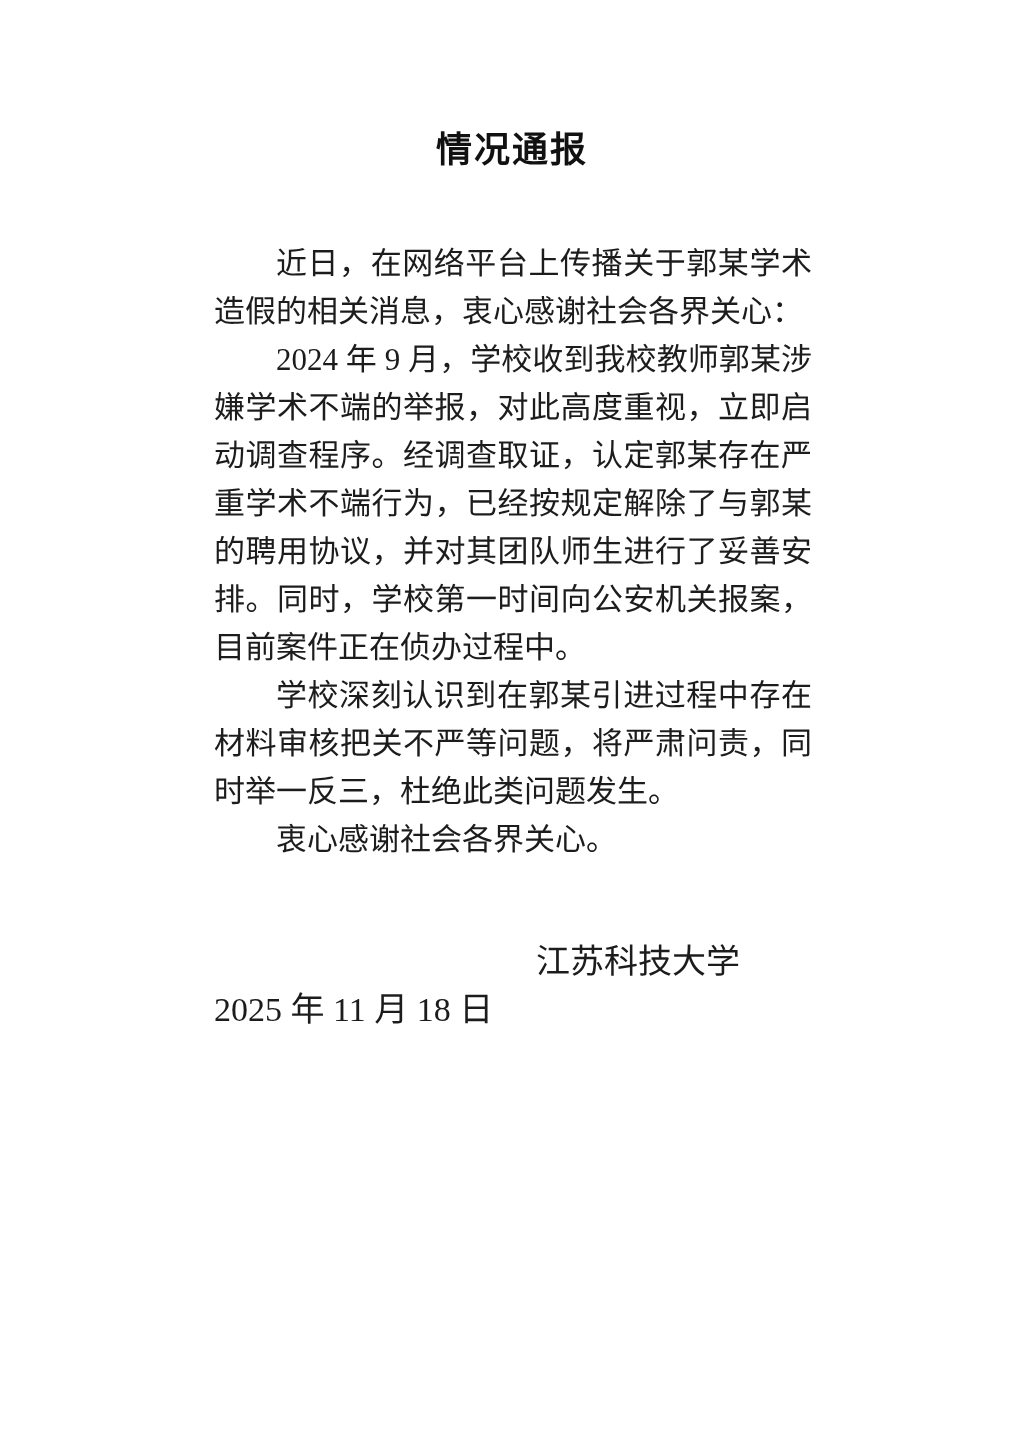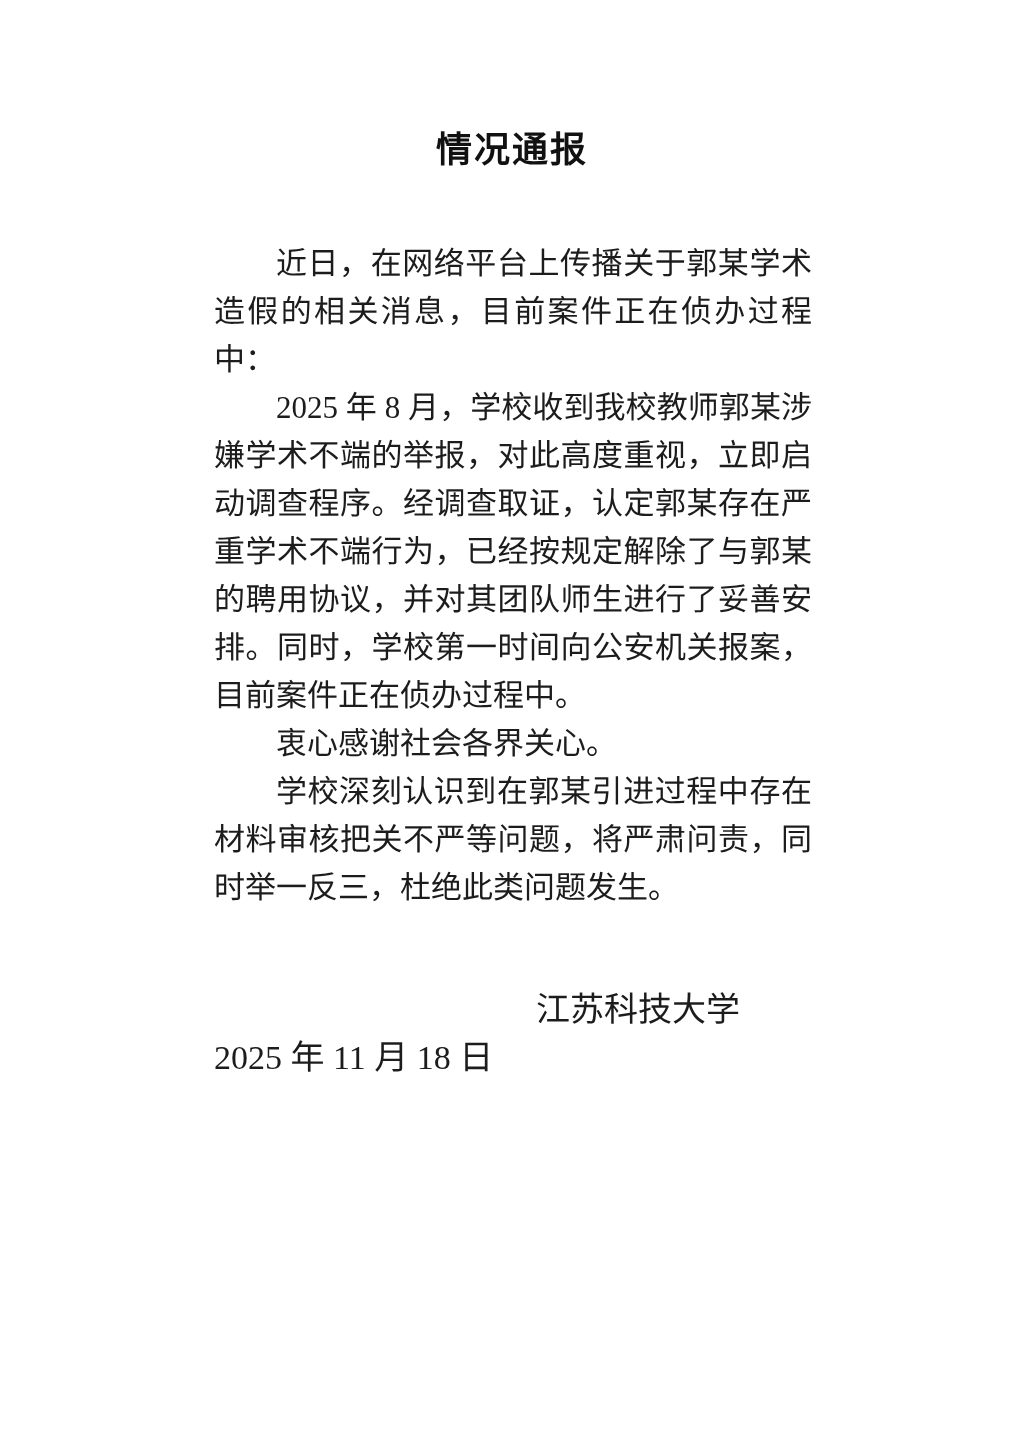--- a/index.html
+++ b/index.html
@@ -55,24 +55,24 @@
 </style>
 </head>
 <body>
 
 <div class="page">
 
   <h1 class="doc-title">情况通报</h1>
 
   <div class="doc-body">
 
-  <p>近日，在网络平台上传播关于郭某学术造假的相关消息，目前案件正在侦办过程中：</p>
-      <p>2025 年 8 月，学校收到我校教师郭某涉嫌学术不端的举报，对此高度重视，立即启动调查程序。经调查取证，认定郭某存在严重学术不端行为，已经按规定解除了与郭某的聘用协议，并对其团队师生进行了妥善安排。同时，学校第一时间向公安机关报案，目前案件正在侦办过程中。</p>
+  <p>近日，在网络平台上传播关于郭某学术造假的相关消息，衷心感谢社会各界关心：</p>
+      <p>2024 年 9 月，学校收到我校教师郭某涉嫌学术不端的举报，对此高度重视，立即启动调查程序。经调查取证，认定郭某存在严重学术不端行为，已经按规定解除了与郭某的聘用协议，并对其团队师生进行了妥善安排。同时，学校第一时间向公安机关报案，目前案件正在侦办过程中。</p>
+      <p>学校深刻认识到在郭某引进过程中存在材料审核把关不严等问题，将严肃问责，同时举一反三，杜绝此类问题发生。</p>
       <p>衷心感谢社会各界关心。</p>
-      <p>学校深刻认识到在郭某引进过程中存在材料审核把关不严等问题，将严肃问责，同时举一反三，杜绝此类问题发生。</p>
     </div>
 
   <div class="signature">
     <div class="sig-org">江苏科技大学</div>
     <div class="sig-date">2025 年 11 月 18 日</div>
   </div>
 
 </div>
 
 </body></html>

